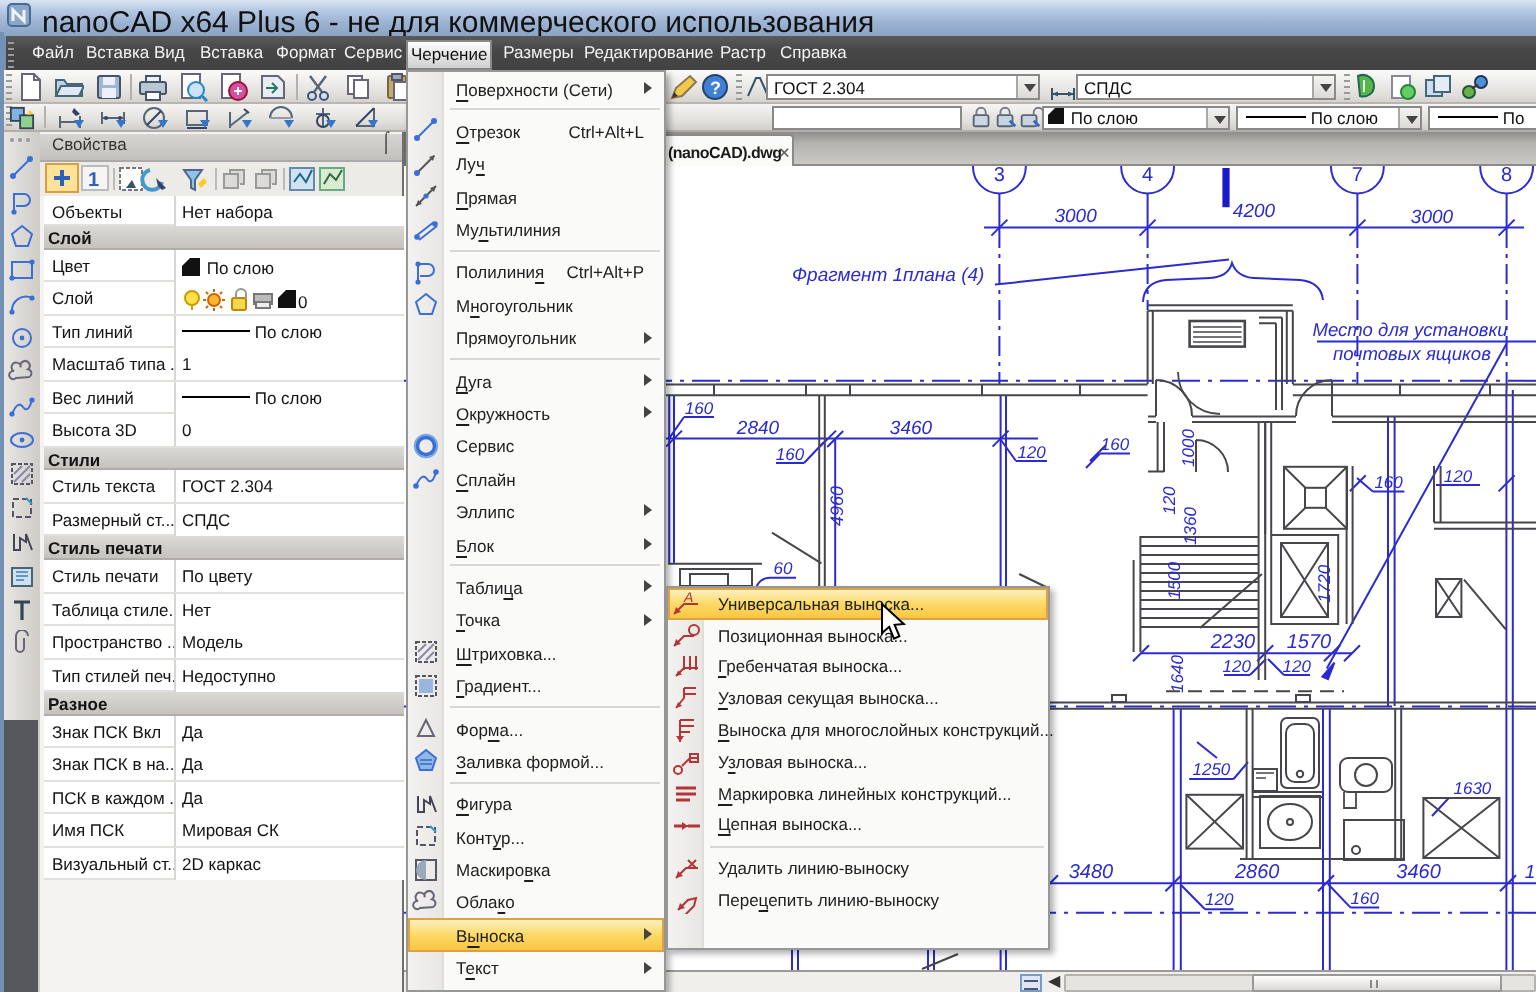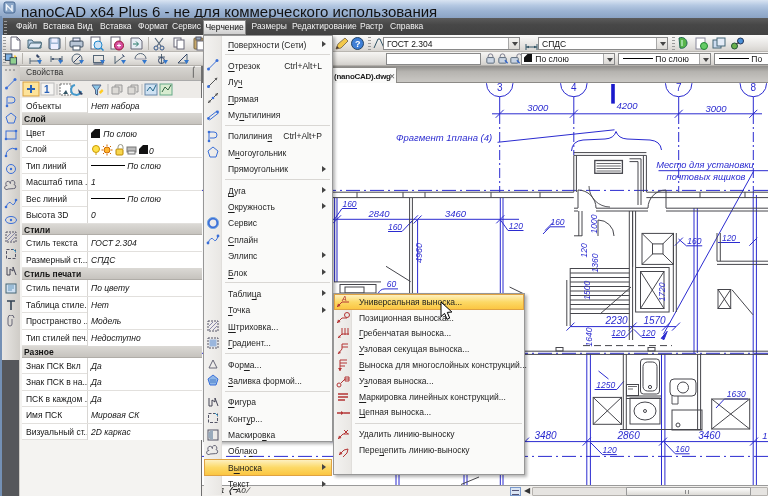--- a/index.html
+++ b/index.html
@@ -36,26 +36,26 @@
 #hthumb:after{content:"";position:absolute;left:58px;top:2px;width:6px;height:4px;background:repeating-linear-gradient(90deg,#8a8a8a 0 1px,transparent 1px 3px);}
 #splitbox{position:absolute;left:308px;top:1px;width:11px;height:9px;background:#dce6f4;border:1px solid #7a9acc;}
 #splitbox:after{content:"";position:absolute;left:1px;top:2px;width:7px;height:3px;border-top:1px solid #557;border-bottom:1px solid #557;}
 
 #props{left:20px;top:66px;width:183px;height:430px;background:#f4f3f1;border-right:2px solid #6f6f6f;}
 #phead{position:absolute;left:0;top:1px;width:181px;height:14px;background:linear-gradient(#d7d5d1,#c3c0bb);color:#333;font-size:8.5px;border-bottom:1px solid #aaa;}
 #ptools{position:absolute;left:0;top:15px;width:181px;height:17px;background:#edebe8;}
 #ptable{position:absolute;left:2px;top:32px;width:180px;font-size:8.5px;color:#141414;}
 .prow{position:relative;width:180px;height:16.5px;background:#fff;border-bottom:1px solid #e2e0dd;}
 .prow .lb{position:absolute;left:4px;top:3px;white-space:nowrap;width:61px;overflow:hidden;}
-.prow .vl{position:absolute;left:65px;top:0px;white-space:nowrap;border-left:1px solid #d8d6d3;padding-left:3px;height:16px;padding-top:3px;background:#fff;width:115px;overflow:hidden;font-style:italic;}
+.prow .vl{position:absolute;left:65px;top:0px;white-space:nowrap;border-left:1px solid #d8d6d3;padding-left:3px;height:16px;padding-top:3px;background:#fff;width:115px;overflow:hidden;}
 .psec{position:relative;width:180px;height:11.8px;background:linear-gradient(#dbd9d5,#c6c3be);border-bottom:1px solid #b0ada8;font-weight:bold;font-size:8.5px;}
 .psec span{position:absolute;left:2px;top:1px;}
 
 
-#dmenu{left:203px;top:35px;width:130px;height:407px;background:#fafaf9;border:1px solid #979797;box-shadow:2px 2px 3px rgba(0,0,0,0.3);}
+#dmenu{left:203px;top:35px;width:130px;height:461px;background:#fafaf9;border:1px solid #979797;box-shadow:2px 2px 3px rgba(0,0,0,0.3);}
 #dmenu .gut{position:absolute;left:0;top:0;width:18px;height:459px;background:linear-gradient(90deg,#f3f2f0,#e9e7e4);border-right:1px solid #e0dedb;}
 .mi{position:relative;height:16.4px;font-size:8.5px;color:#1e1e1e;}
 .mi .t{position:absolute;left:24px;top:3.5px;white-space:nowrap;}
 .mi .sc{position:absolute;right:10px;top:3.5px;}
 .mi .ar{position:absolute;right:3px;top:4.8px;width:0;height:0;border:3.5px solid transparent;border-left:4.5px solid #444;}
 .msep{position:relative;height:5px;}
 .msep:after{content:"";position:absolute;left:21px;right:2px;top:2px;border-top:1px solid #d9d7d4;}
 .hl{background:linear-gradient(#fdf3cc,#fcd966 50%,#fbc33d);outline:1px solid #dfa242;outline-offset:-1px;}
 #smenu{left:333px;top:292.8px;width:192px;height:182.5px;background:#fafaf9;border:1px solid #979797;box-shadow:2px 2px 3px rgba(0,0,0,0.3);}
 #smenu .gut{position:absolute;left:0;top:0;width:18px;height:180.5px;background:linear-gradient(90deg,#f3f2f0,#e9e7e4);border-right:1px solid #e0dedb;}

